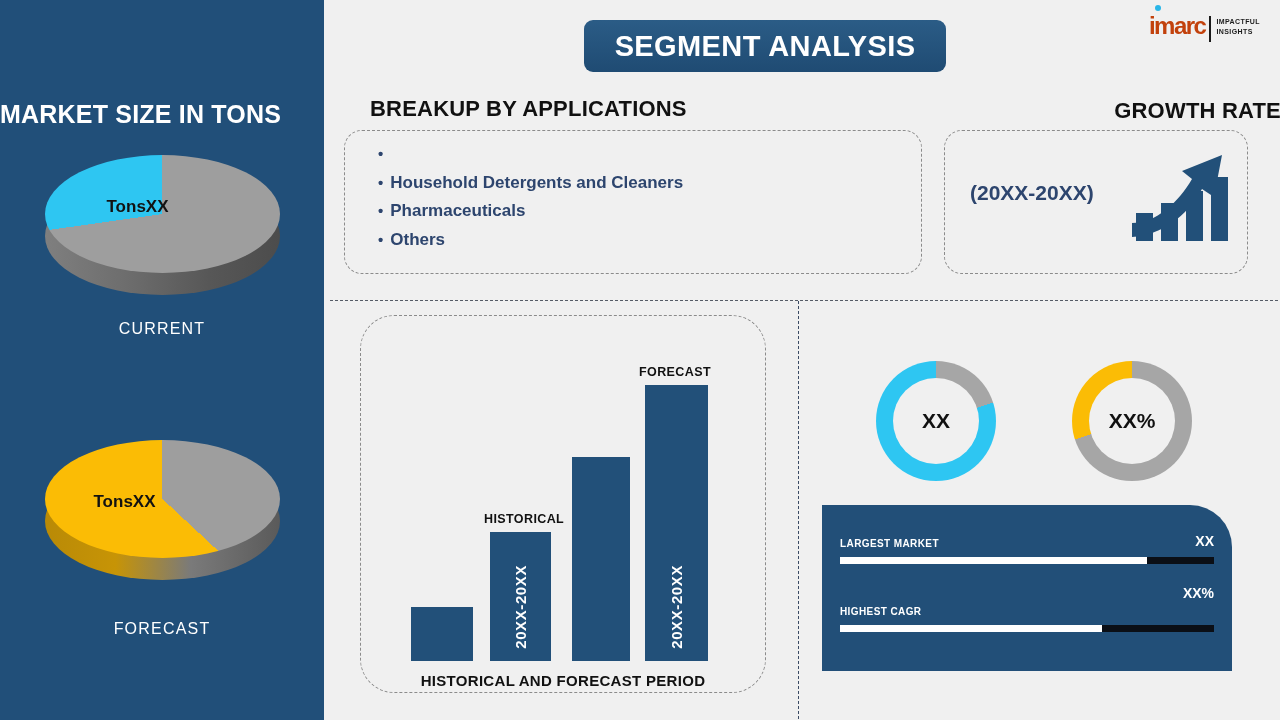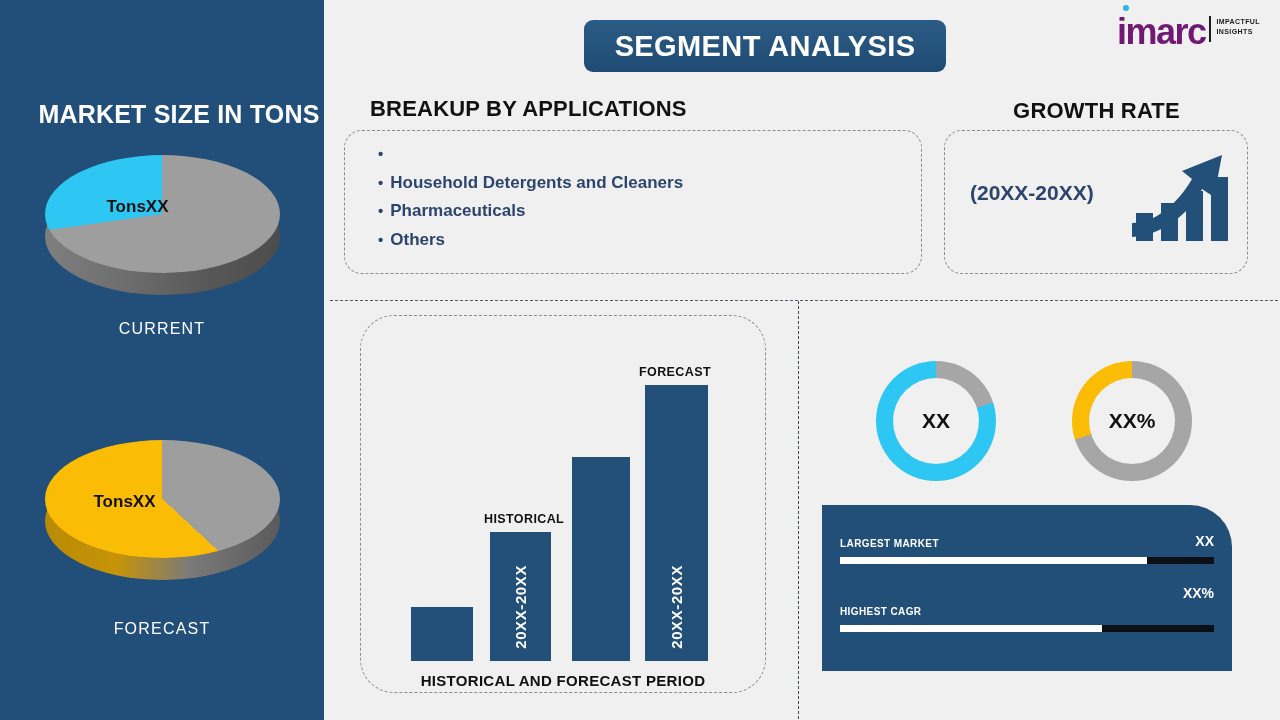--- a/index.html
+++ b/index.html
@@ -10,21 +10,21 @@
     position:relative;
   }
 
   
   #sidebar {
     position:absolute; left:0; top:0; width:324px; height:720px;
     background:#214f79;
   }
   #sidebar-title {
     position:absolute; top:100px; left:0; width:358px;
-    text-align:center; color:#ffffff;
+    color:#ffffff;
     font-size:25px; font-weight:bold; letter-spacing:.2px;
   }
   .pie-wrap { position:absolute; left:0; width:324px; }
   .pie-wrap.current  { top:155px; }
   .pie-wrap.forecast { top:440px; }
   .pie-stage { position:relative; width:235px; height:155px; margin:0 auto; }
   
   .pie-slab {
     position:absolute; left:0; top:22px; width:235px; height:118px;
     border-radius:50%/50%;
@@ -51,31 +51,31 @@
     position:absolute; left:584px; top:20px; width:362px; height:52px;
     background:linear-gradient(180deg,#2b5c86 0%,#1f4b73 100%);
     border-radius:9px;
     display:flex; align-items:center; justify-content:center;
   }
   #banner-text {
     color:#fff; font-size:29px; font-weight:bold; letter-spacing:.4px;
   }
   #logo { position:absolute; right:20px; top:14px; display:flex; align-items:flex-start; }
   #logo-mark { position:relative; }
-  #logo-word { color:#701a75; font-size:36px; font-weight:bold; letter-spacing:-1.5px; line-height:1; }
+  #logo-word { color:#c2410c; font-size:24px; font-weight:bold; letter-spacing:-1.5px; line-height:1; }
   #logo-dot { position:absolute; left:6px; top:-9px; width:6px; height:6px; border-radius:50%; background:#29b6e8; }
   #logo-bar { width:2px; height:26px; background:#1b1b1b; margin:2px 5px 0 4px; }
   #logo-tag { font-size:7px; font-weight:bold; color:#1b1b1b; line-height:1.45; letter-spacing:.4px; padding-top:3px; }
 
   
   .sec-head {
     position:absolute; color:#111111; font-size:22px; font-weight:bold; letter-spacing:.2px;text-align:right;
   }
   #apps-head { left:370px; top:96px; }
-  #growth-head { left:944px; top:98px; width:305px; text-align:center; }
+  #growth-head { left:976px; top:98px; width:305px; }
 
   
   .dashed-box {
     position:absolute; border:1.4px dashed #8b8b8b; border-radius:18px; background:transparent;
   }
   #apps-box  { left:344px; top:130px; width:578px; height:144px; }
   #growth-box{ left:944px; top:130px; width:304px; height:144px; }
   #bars-box  { left:360px; top:315px; width:406px; height:378px; border-radius:34px; }
 
   

